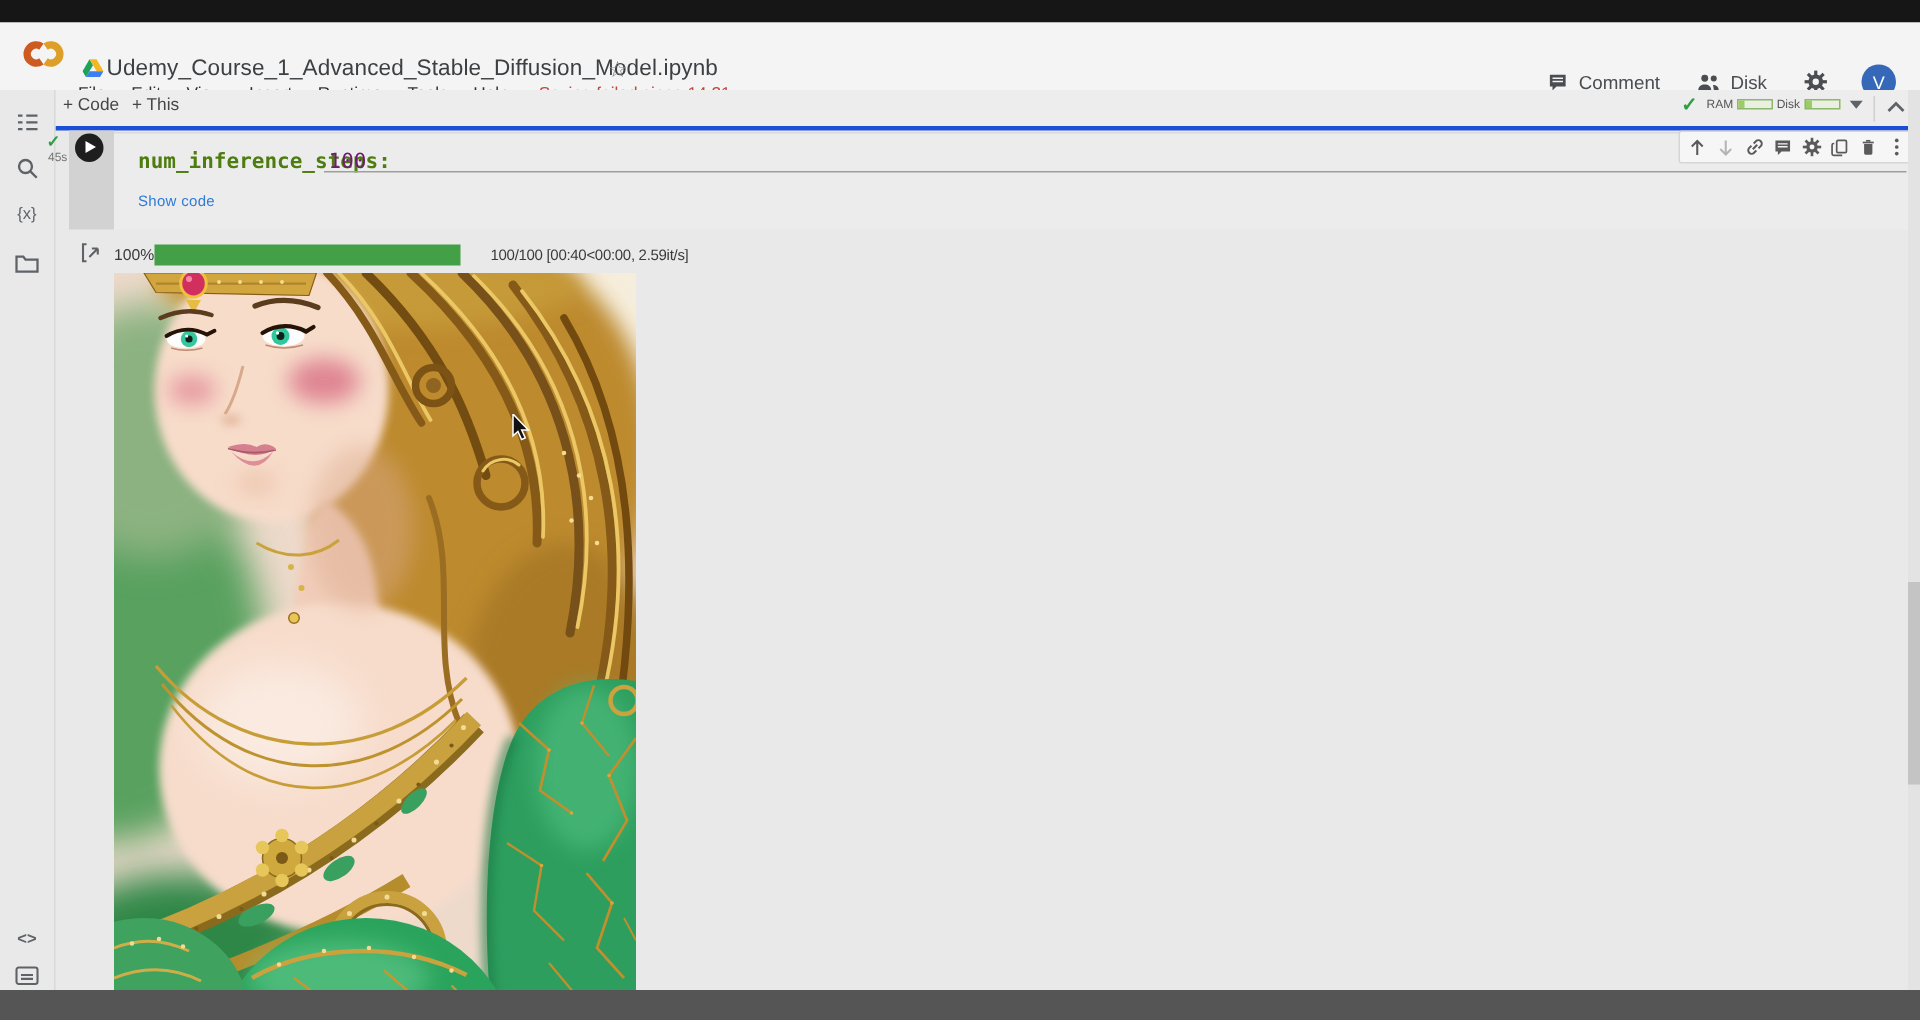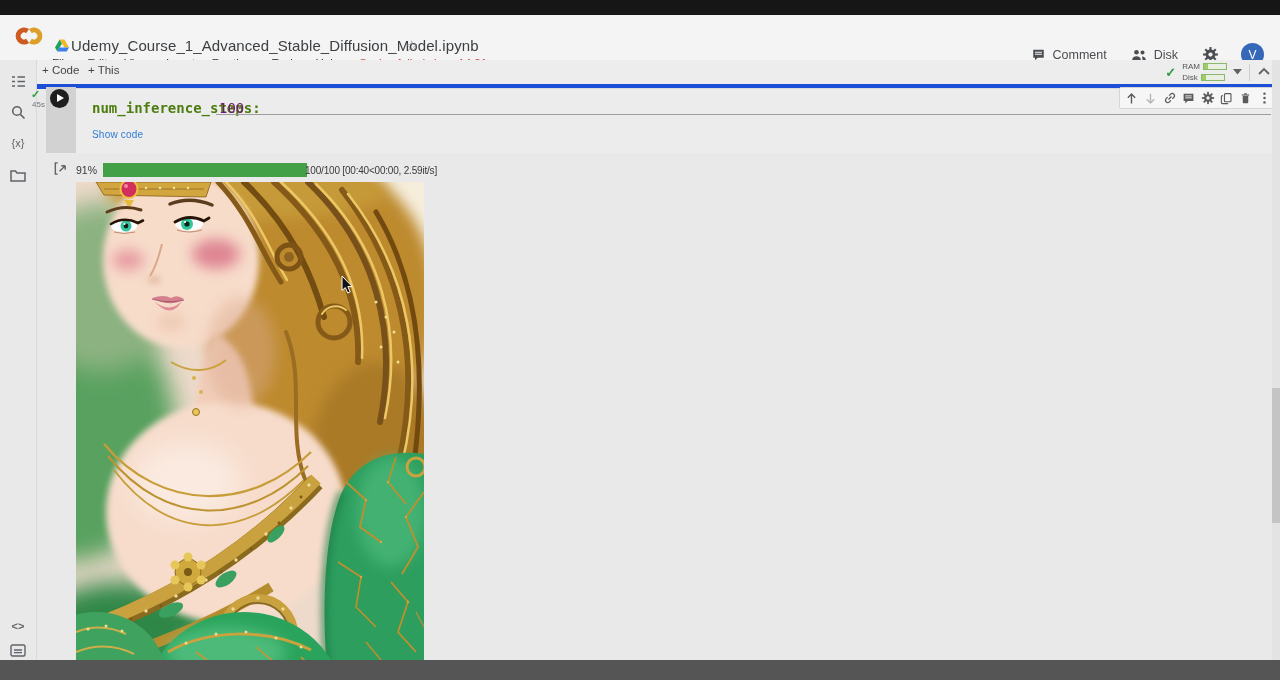--- a/index.html
+++ b/index.html
@@ -13,25 +13,25 @@
   .nb-title{left:71px;top:22px;font-size:15px;color:#3c4043;letter-spacing:.1px;}
   .star{left:405px;top:22px;font-size:15px;color:#80868b;}
   .menubar{left:52px;top:42px;display:flex;gap:17px;font-size:11.5px;color:#333;align-items:center;}
   .menu-item{cursor:default;}
   .save-status{margin-left:3px;color:#c5443c;}
   .hdr-right{right:16px;top:27px;display:flex;align-items:center;gap:8px;}
   .hdr-btn{display:flex;gap:7px;color:#4a4d51;font-size:12.5px;padding:4px 8px;}
   .avatar{width:23px;height:23px;border-radius:50%;background:#3568b8;color:#fff;font-size:12px;
     display:flex;align-items:center;justify-content:center;margin-left:6px;}
   
-  .toolbar{left:36px;top:60px;width:1244px;height:24px;background:#ededed;border-bottom:5px solid #1d4ed8;}
+  .toolbar{left:36px;top:60px;width:1244px;height:24px;background:#ededed;border-bottom:3px solid #1d4ed8;}
   .addbtn{position:absolute;top:4px;font-size:11.5px;color:#454545;}
   .tb-right{position:absolute;right:38px;top:2px;display:flex;align-items:center;gap:6px;}
   .check{color:#2f9e44;font-size:13px;font-weight:bold;}
-  .gauges{display:flex;flex-direction:column;gap:2px;font-size:8px;color:#555;}
+  .gauges{display:flex;flex-direction:row;gap:2px;font-size:8px;color:#555;}
   .gauge-row{display:flex;align-items:center;gap:3px;}
   .gauge{width:22px;height:5px;border:1px solid #8db86a;background:#e9f0e1;position:relative;}
   .gauge i{position:absolute;left:0;top:0;bottom:0;width:4px;background:#9ccc65;}
   .vdiv{position:absolute;right:30px;top:4px;width:1px;height:17px;background:#cfcfcf;}
   .collapse{position:absolute;right:8px;top:5px;}
   
   .sidebar{left:0;top:60px;width:36px;height:620px;background:#e9e9e9;border-right:1px solid #d9d9d9;}
   .side-ic{position:absolute;left:9px;width:18px;height:18px;color:#5f6368;display:flex;
     align-items:center;justify-content:center;font-size:11px;}
   
@@ -47,21 +47,21 @@
   .form-value{left:219px;top:100px;font-size:14px;color:#701a75;}
   .form-underline{left:216px;top:114px;width:1055px;height:1px;background:#9e9e9e;}
   .celltools{left:1119px;top:87px;height:20px;display:flex;align-items:center;gap:2px;
     background:#f6f6f6;border:1px solid #d5d5d5;border-radius:2px;padding:0 3px;}
   .ct-ic{width:17px;height:16px;display:flex;align-items:center;justify-content:center;}
   .showcode{left:92px;top:129px;font-size:10px;color:#2f7bd6;font-weight:500;letter-spacing:.2px;}
   
   .out-ic{left:53px;top:161px;}
   .pct{left:76px;top:164px;font-size:10.5px;color:#3a3a3a;}
   .pbar{left:103px;top:163px;width:204px;height:14px;background:#43a047;}
-  .pstats{left:305px;top:165px;font-size:10px;color:#3a3a3a;letter-spacing:-.2px;}
+  .pstats{left:327px;top:165px;font-size:10px;color:#3a3a3a;letter-spacing:-.2px;}
   .genimg{left:76px;top:182px;width:348px;height:498px;}
   
   .sb-track{right:0;top:60px;width:8px;height:620px;background:#e3e3e3;}
   .sb-thumb{position:absolute;left:0;top:328px;width:8px;height:135px;background:#c4c4c4;}
   
   .toast{left:20px;top:663px;width:417px;height:22px;background:#3a3a3a;border-radius:4px 4px 0 0;
     color:#e6e6e6;font-size:11px;}
   .toast-msg{position:absolute;left:11px;top:8px;white-space:nowrap;}
   .toast-act{position:absolute;right:16px;top:8px;color:#c6ca5f;font-weight:bold;letter-spacing:.3px;}
   .cursor{left:341px;top:276px;}
@@ -271,21 +271,21 @@
         </svg>
       </span>
   </div>
 
   <span class="abs out-ic">
     <svg width="15" height="15" viewBox="0 0 16 16" fill="none" stroke="#5f6368" stroke-width="1.5">
       <path d="M5 2H2.5v12H5"></path>
         <path d="M7 11l6-6M13 5H8.8M13 5v4.2"></path>
       </svg>
     </span>
-  <div class="abs pct">91%</div>
+  <div class="abs pct">100%</div>
   <div class="abs pbar"></div>
   <div class="abs pstats">100/100 [00:40&lt;00:00, 2.59it/s]</div>
 
   <div class="abs genimg">
     <svg width="348" height="498" viewBox="0 0 348 498">
       <defs>
         <filter id="b12" x="-60%" y="-60%" width="220%" height="220%">
             <feGaussianBlur stdDeviation="12"></feGaussianBlur>
           </filter>
         <filter id="b7" x="-60%" y="-60%" width="220%" height="220%">

